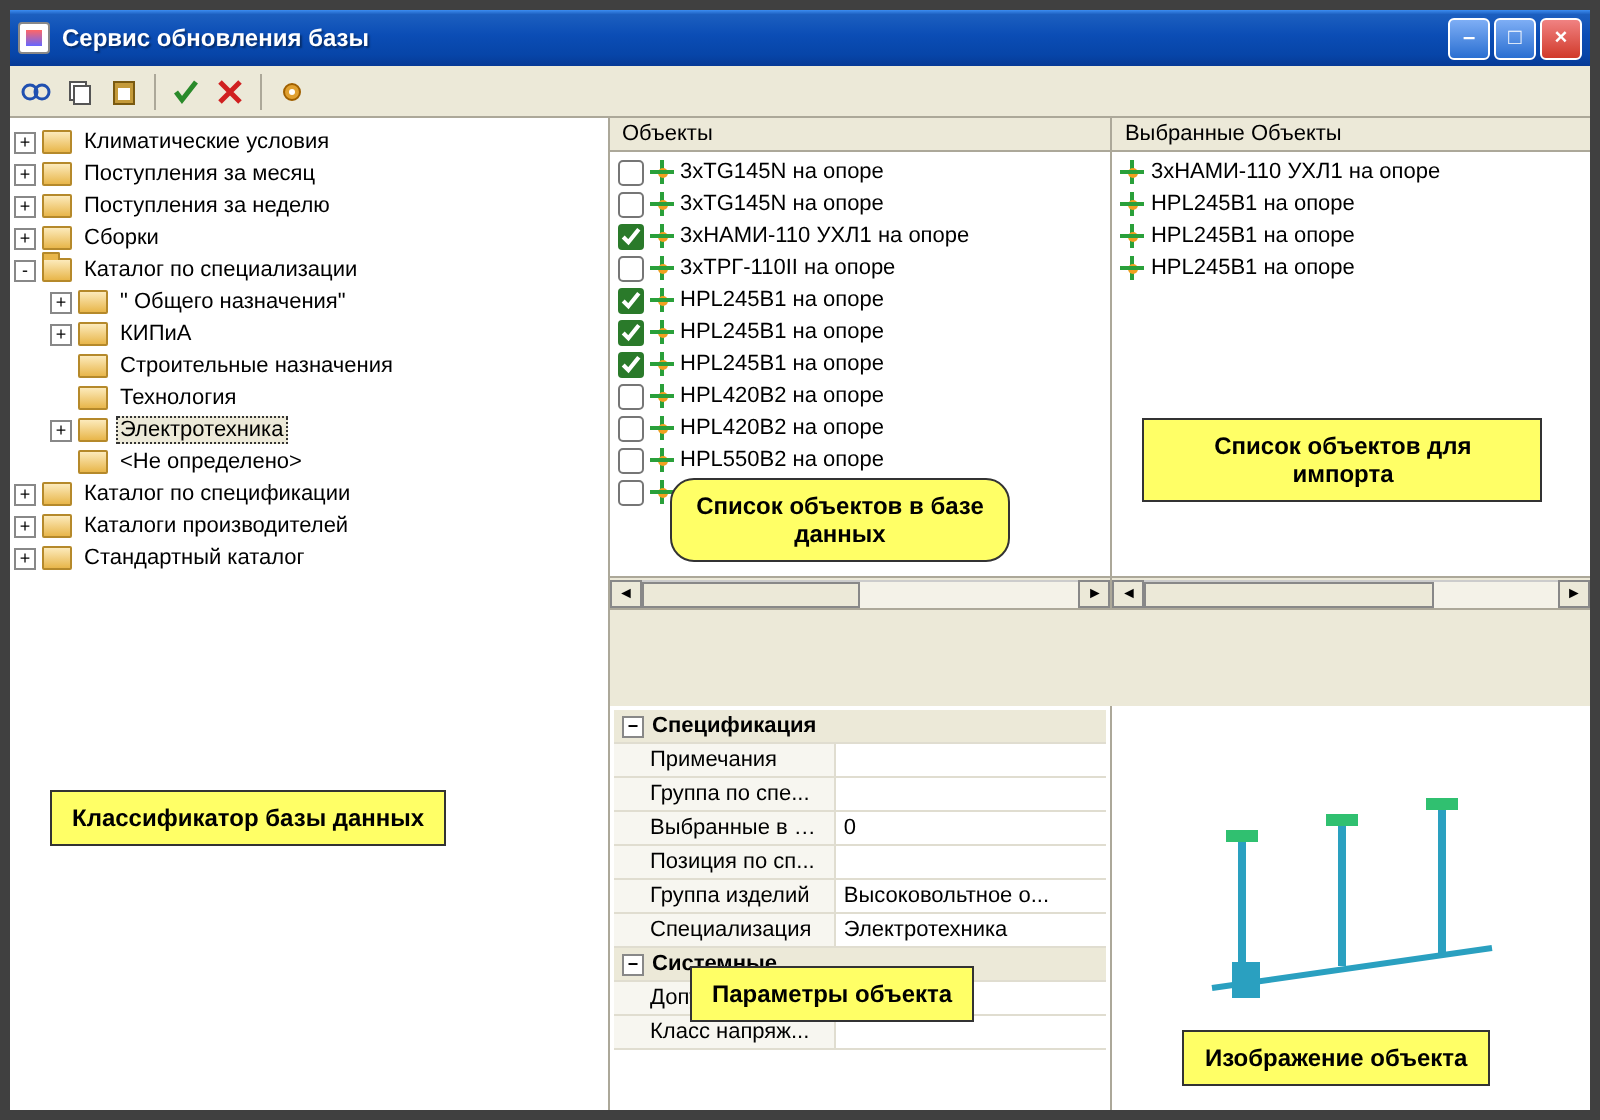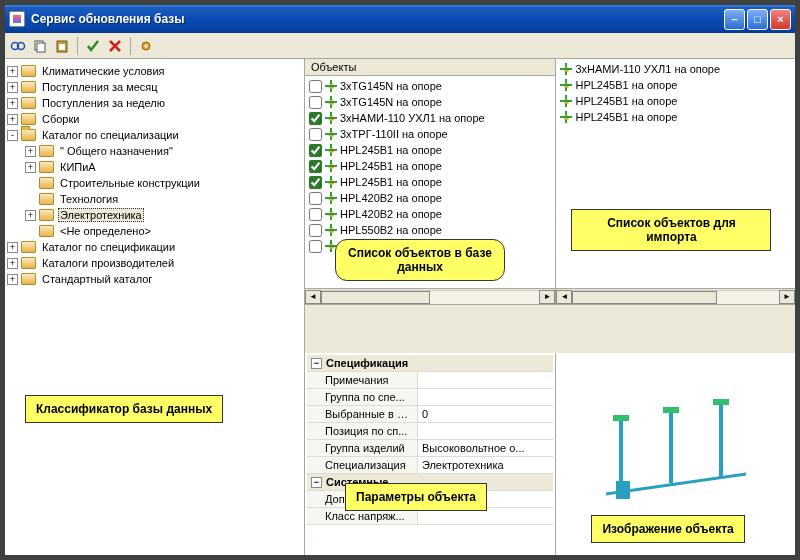--- a/index.html
+++ b/index.html
@@ -161,21 +161,21 @@
           <div class="tree-node">
             <span class="indent" style="width: 18px;"></span>
             <span class="expander">+</span>
             <span class="folder"></span>
             <span class="label">КИПиА</span>
           </div>
           <div class="tree-node">
             <span class="indent" style="width: 18px;"></span>
             <span class="no-expander"></span>
             <span class="folder"></span>
-            <span class="label">Строительные конструкции</span>
+            <span class="label">Строительные назначения</span>
           </div>
           <div class="tree-node">
             <span class="indent" style="width: 18px;"></span>
             <span class="no-expander"></span>
             <span class="folder"></span>
             <span class="label">Технология</span>
           </div>
           <div class="tree-node selected">
             <span class="indent" style="width: 18px;"></span>
             <span class="expander">+</span>
@@ -299,20 +299,21 @@
           <div class="scroll-bottom">
             <div class="arrow">◄</div>
             <div class="track">
                 <div class="thumb"></div>
               </div>
             <div class="arrow">►</div>
           </div>
         </div>
 
         <div class="pane">
+          <div class="pane-header">Выбранные Объекты</div>
           <div class="pane-body" id="selected-list">
               <div class="obj-row">
                 <span class="obj-icon">
                   <span class="dot"></span>
                 </span>
                 <span>3xНАМИ-110 УХЛ1 на опоре</span>
               </div>
               <div class="obj-row">
                 <span class="obj-icon">
                   <span class="dot"></span>

